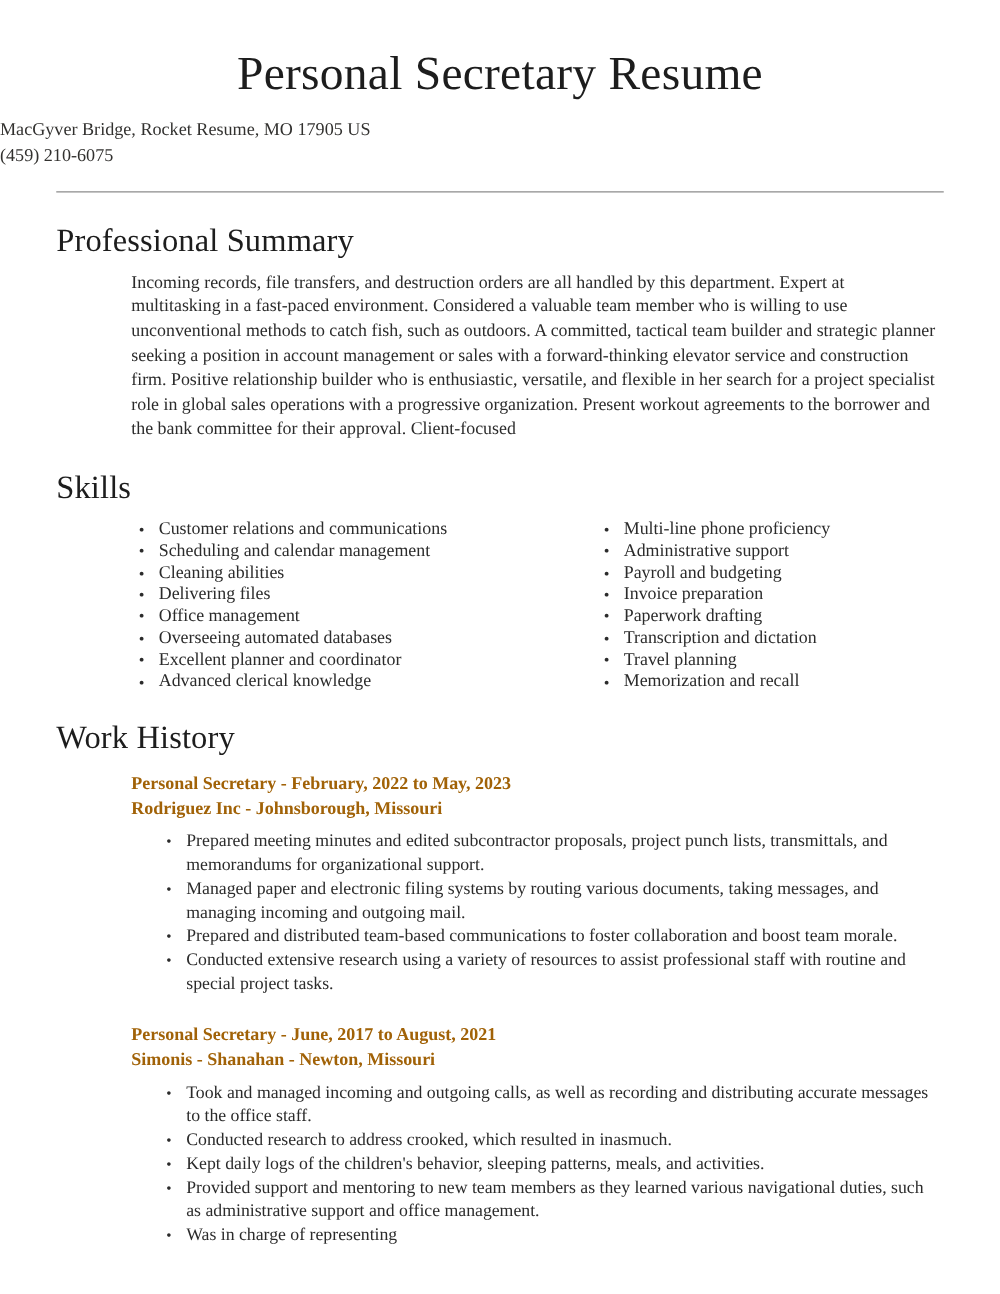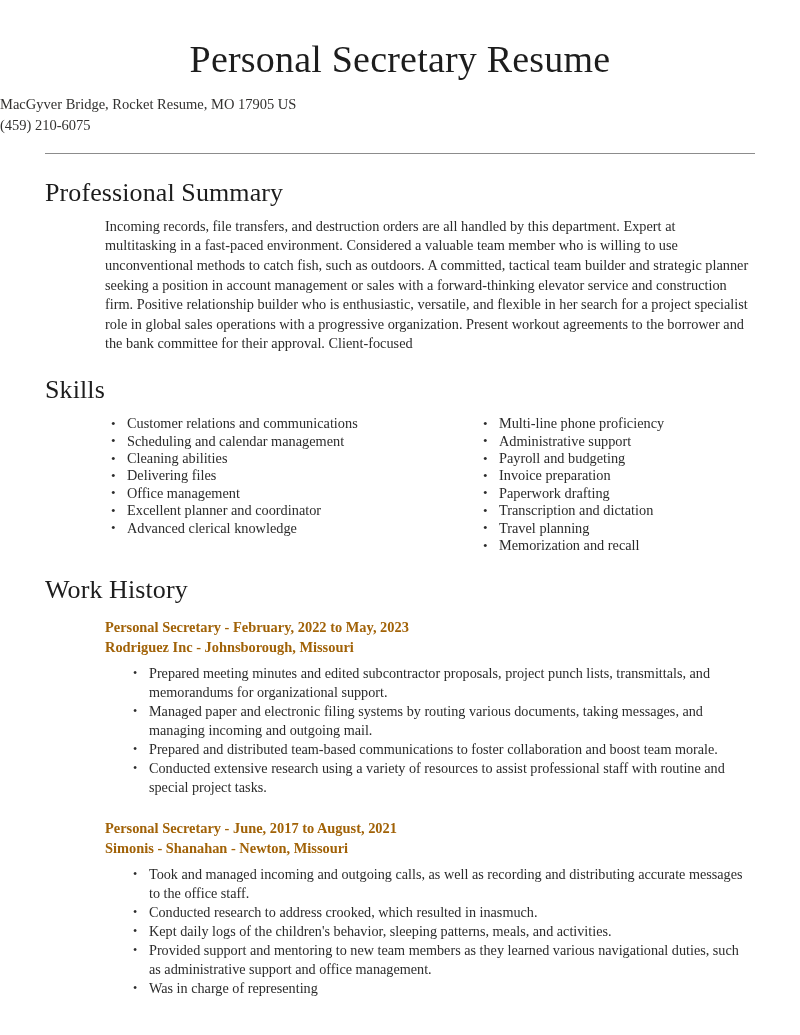--- a/index.html
+++ b/index.html
@@ -141,21 +141,21 @@
     top: -1px;
     font-size: 12px;
     line-height: 20px;
     color: #2b2b2b;
   }
 
   
   .gap-summary-title { margin-top: 23px; }
   .gap-after-title   { margin-top: 9px; }
   .gap-skills-title  { margin-top: 20px; }
-  .gap-skills-body   { margin-top: 10px; }
+  .gap-skills-body   { margin-top: 10px; align-items: center; }
   .gap-work-title    { margin-top: 20px; }
   .gap-job-first     { margin-top: 11px; }
   .gap-job-next      { margin-top: 21px; }
 </style>
 </head>
 <body>
 
 <div class="page">
 
   <h1 class="doc-title">Personal Secretary Resume</h1>
@@ -177,20 +177,21 @@
   <div class="section gap-skills-title">
     <h2 class="section-title">Skills</h2>
     <div class="skills-cols gap-skills-body">
       <div class="skills-col">
         <ul class="bullets">
           <li>Customer relations and communications</li>
           <li>Scheduling and calendar management</li>
           <li>Cleaning abilities</li>
           <li>Delivering files</li>
           <li>Office management</li>
+          <li>Overseeing automated databases</li>
           <li>Excellent planner and coordinator</li>
           <li>Advanced clerical knowledge</li>
         </ul>
       </div>
       <div class="skills-col">
         <ul class="bullets">
           <li>Multi-line phone proficiency</li>
           <li>Administrative support</li>
           <li>Payroll and budgeting</li>
           <li>Invoice preparation</li>

